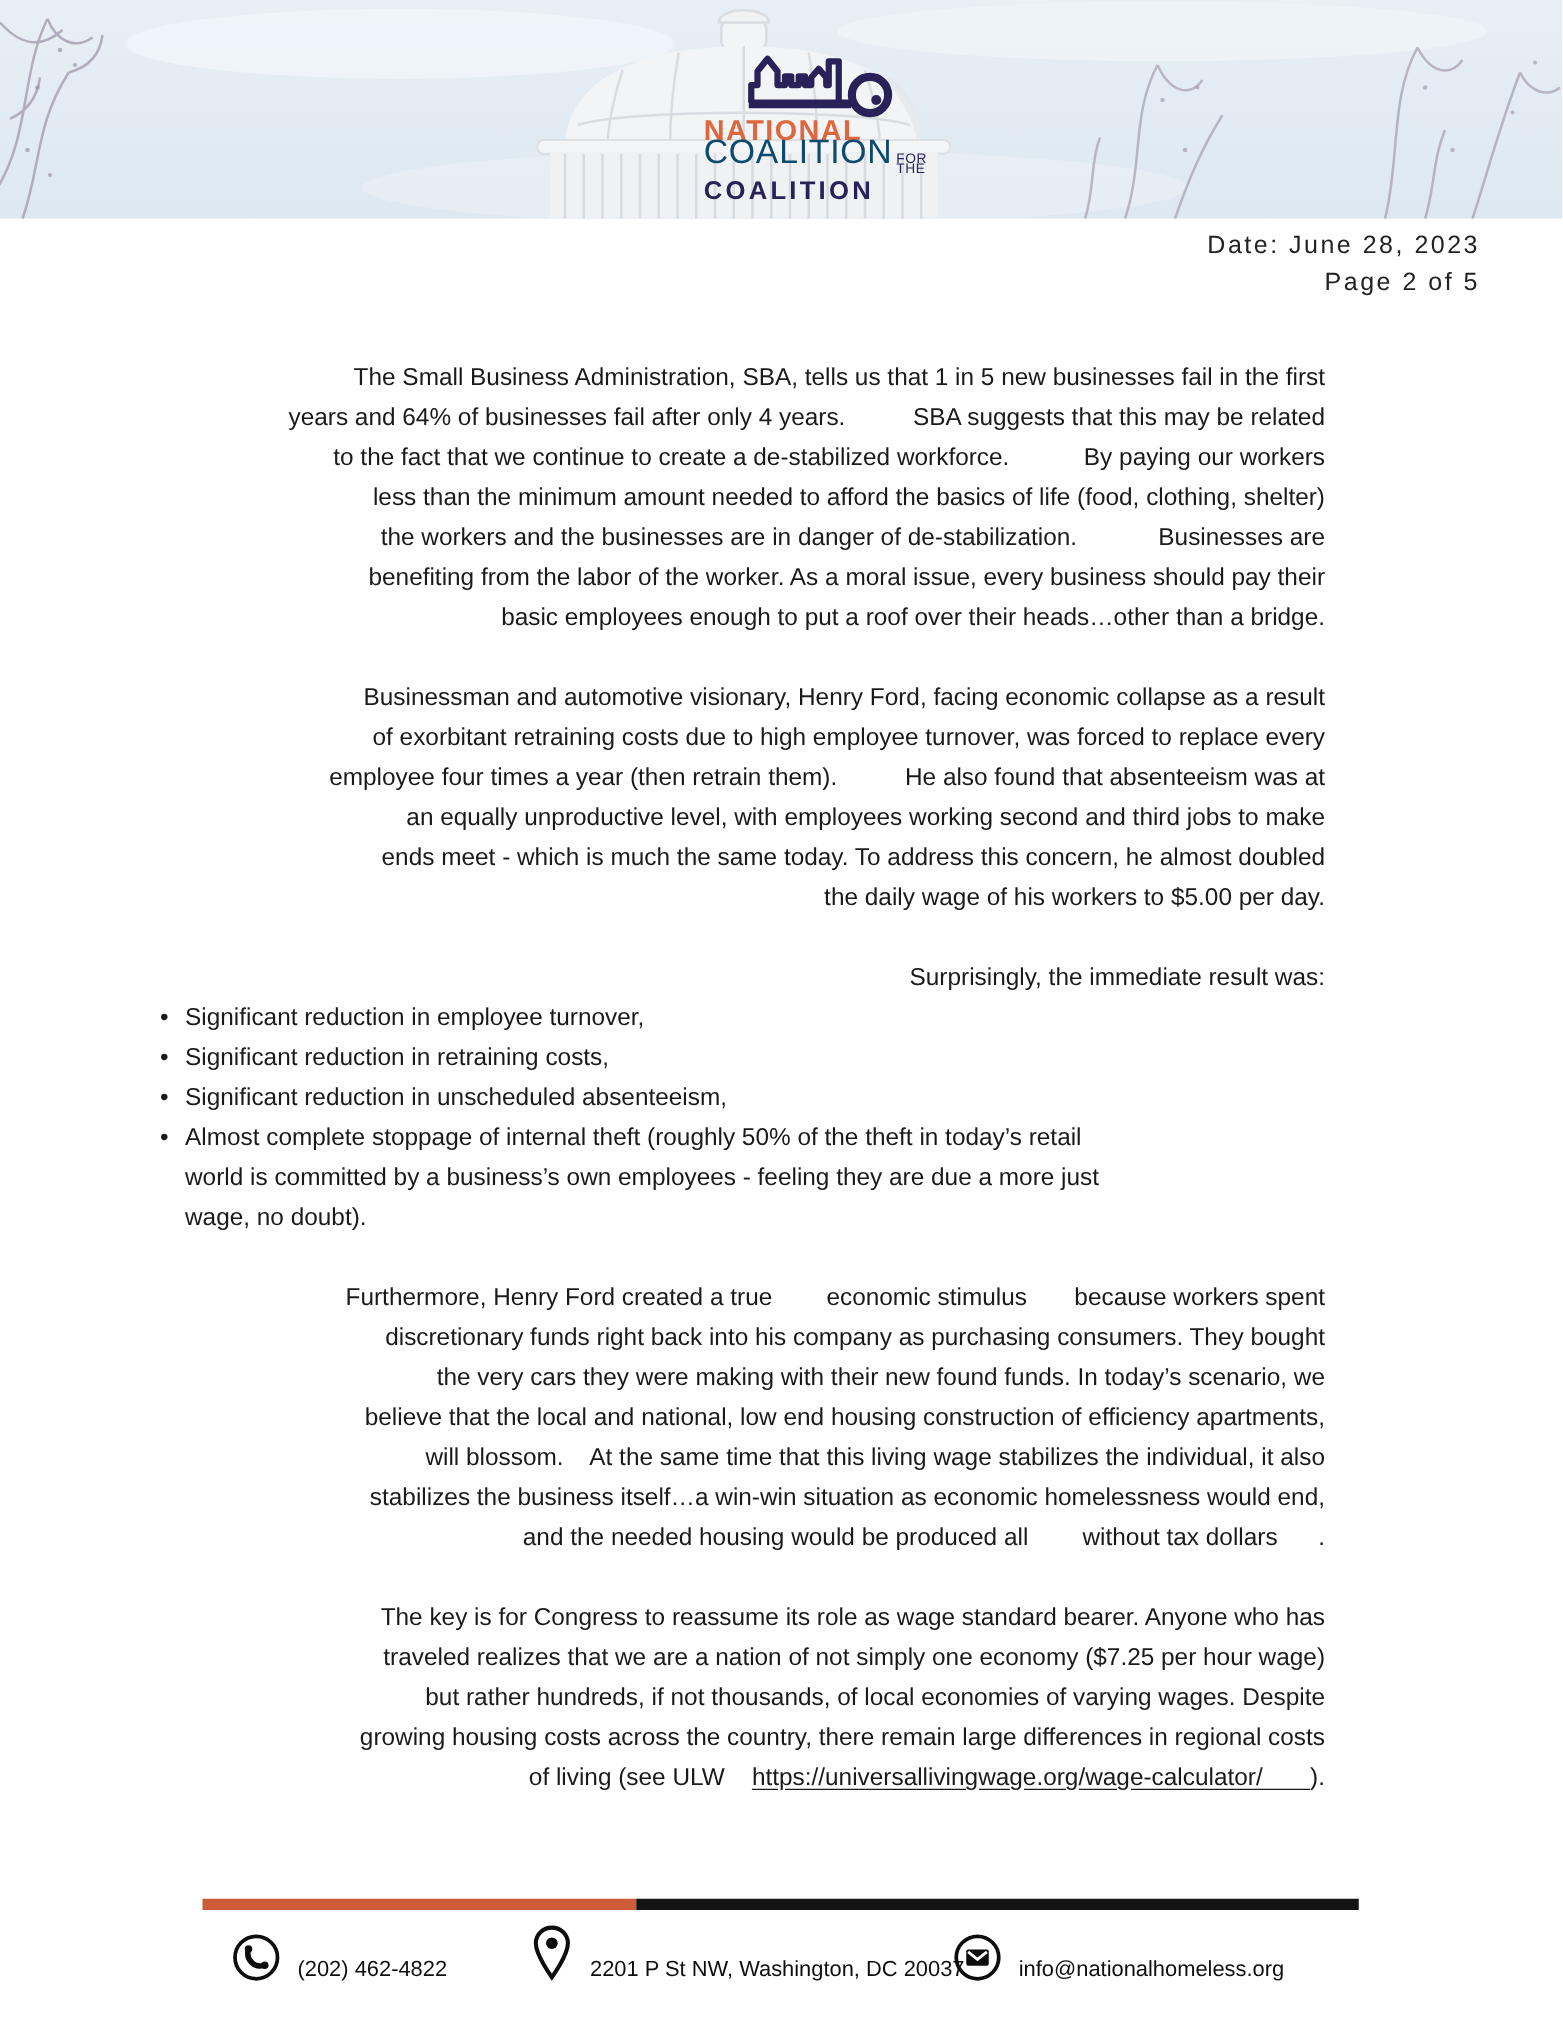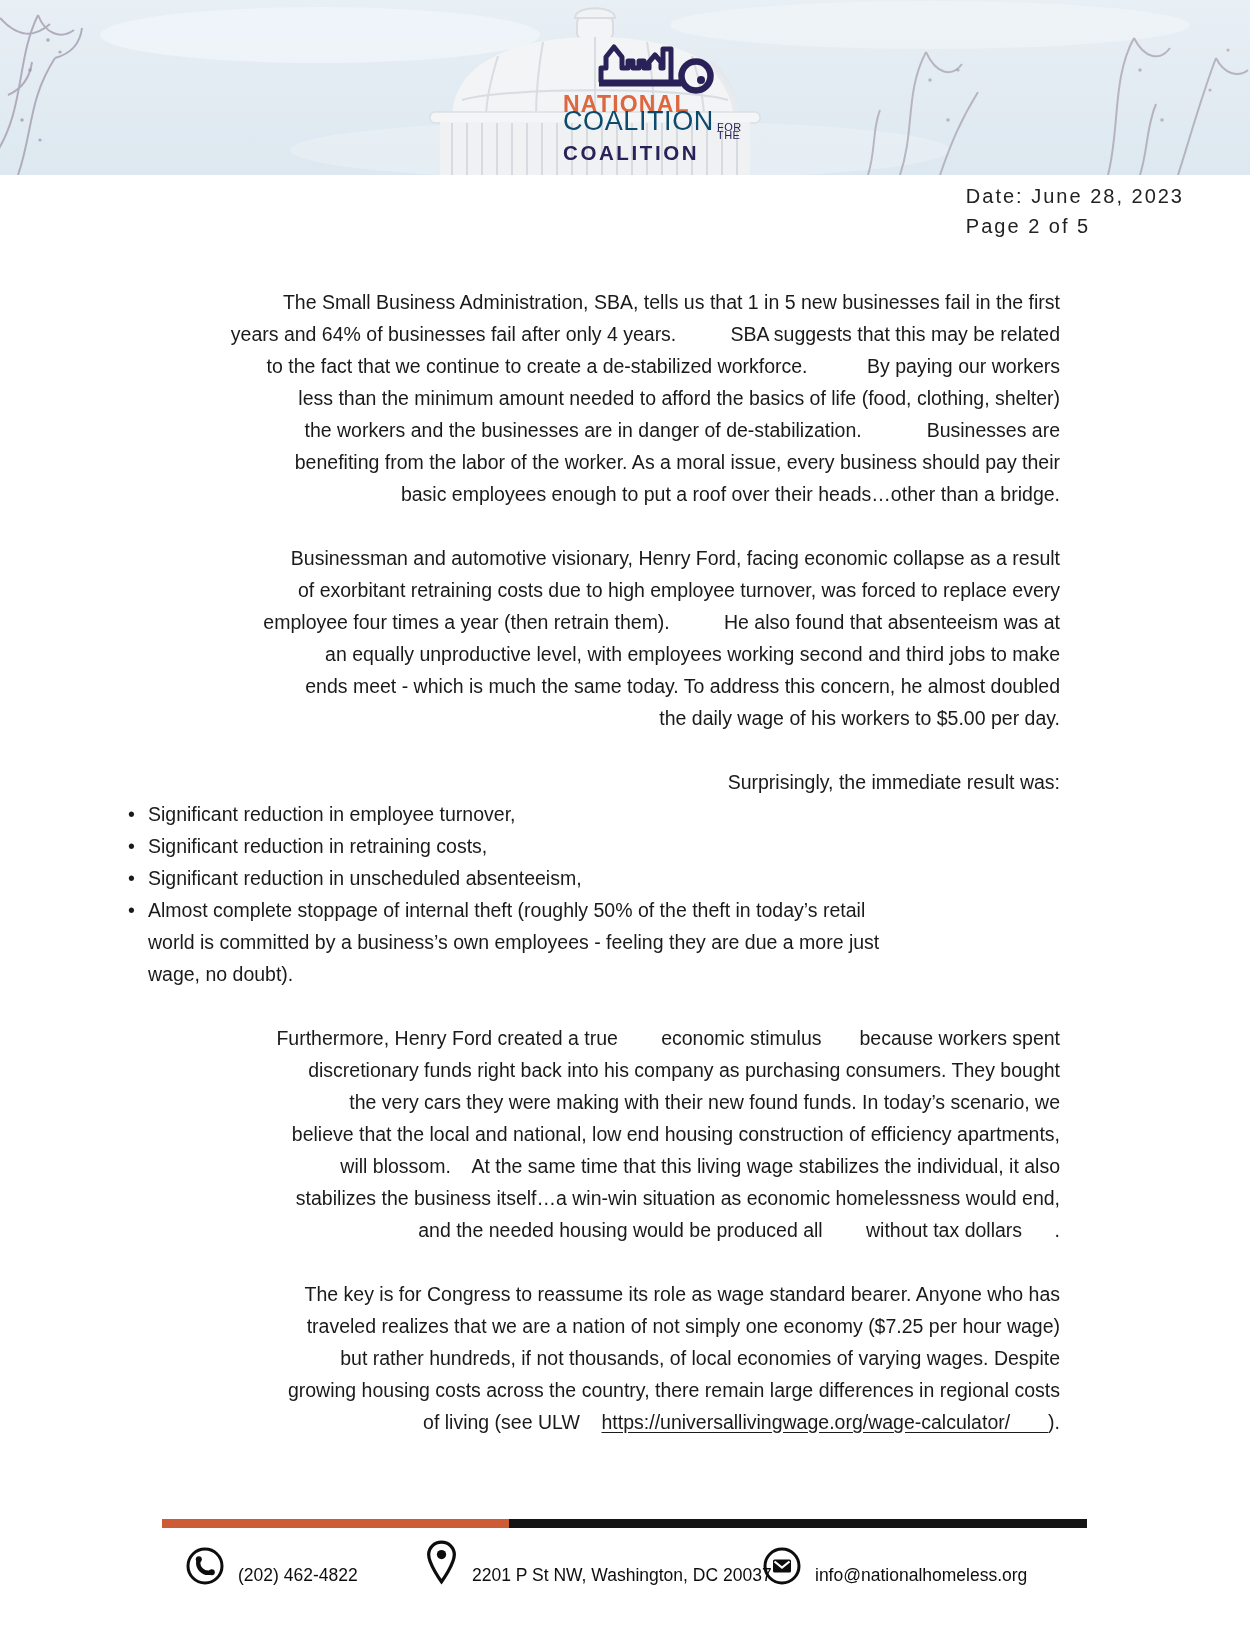--- a/index.html
+++ b/index.html
@@ -15,21 +15,21 @@
 
   .logo { position:absolute; left:563px; top:38px; width:170px; z-index:5; }
   .logo .key { display:block; margin-left:32px; }
   .logo-national  { font-weight:bold; font-size:23px; letter-spacing:1.2px; color:#DD6840; line-height:17px; margin-top:1px; }
   .logo-coalition-row { display:flex; align-items:flex-start; line-height:17px; }
   .logo-coalition { font-weight:normal; font-size:27px; letter-spacing:0.6px; color:#0c4a6e; }
   .logo-forthe { margin-left:3px; margin-top:10px; font-weight:normal; font-size:11px; line-height:8px; letter-spacing:0.5px; color:#2A2158; }
   .logo-homeless { font-weight:bold; font-size:20.5px; letter-spacing:2.6px; color:#2A2158; margin-top:4px; line-height:20px; }
 
   
-  .meta { position:absolute; top:181px; right:66px; 
+  .meta { position:absolute; top:181px; right:66px; text-align:right;
           font-size:20px; letter-spacing:2px; line-height:30px; color:#222; }
 
   
   .content { position:absolute; left:110px; top:286px; width:950px;
              font-size:19.5px; line-height:32px; color:#1a1a1a; }
   .content p { margin:0 0 32px 0; white-space:pre-wrap;text-align:right; }
   .content p.intro { margin-bottom:0; }
   .content p.last  { margin-bottom:4px; }
   ul.results { list-style:none; margin:0 0 32px 0; padding:0; }
   ul.results li { display:flex; }

